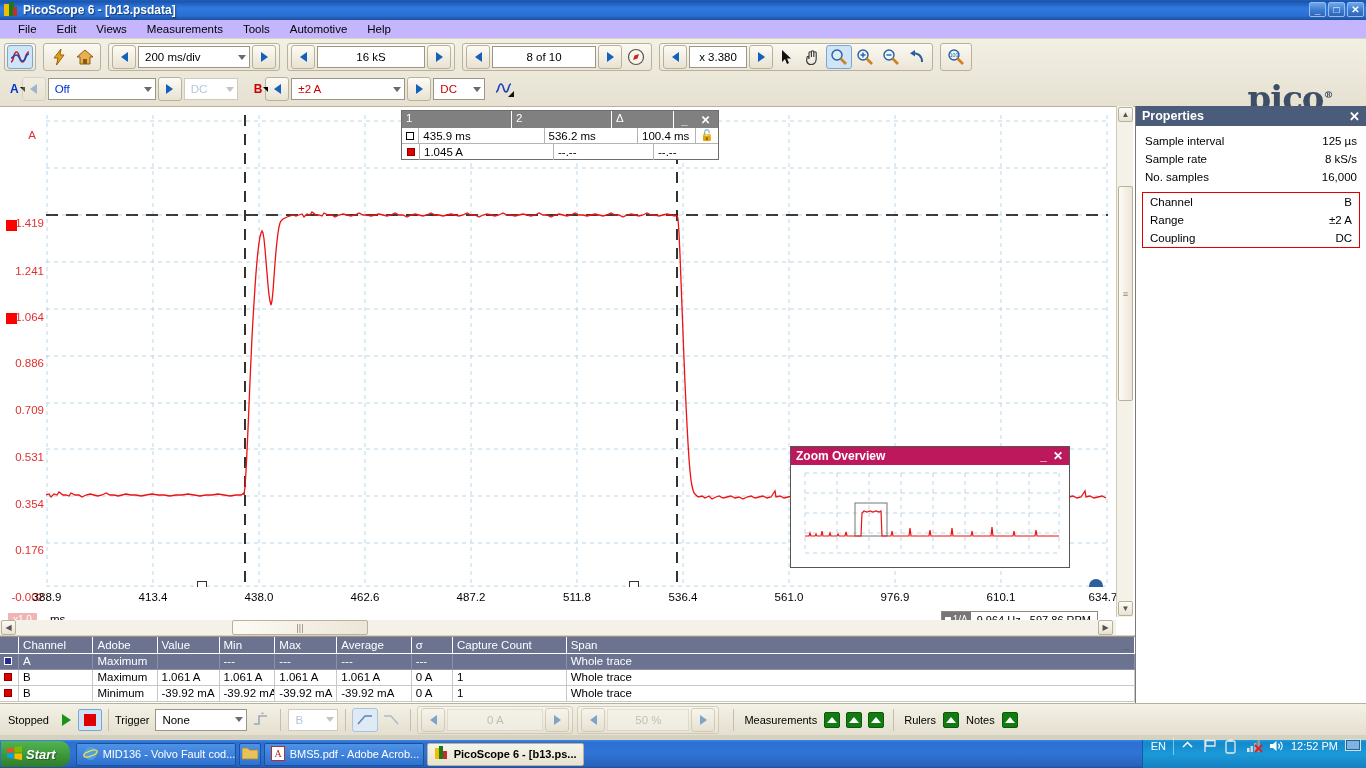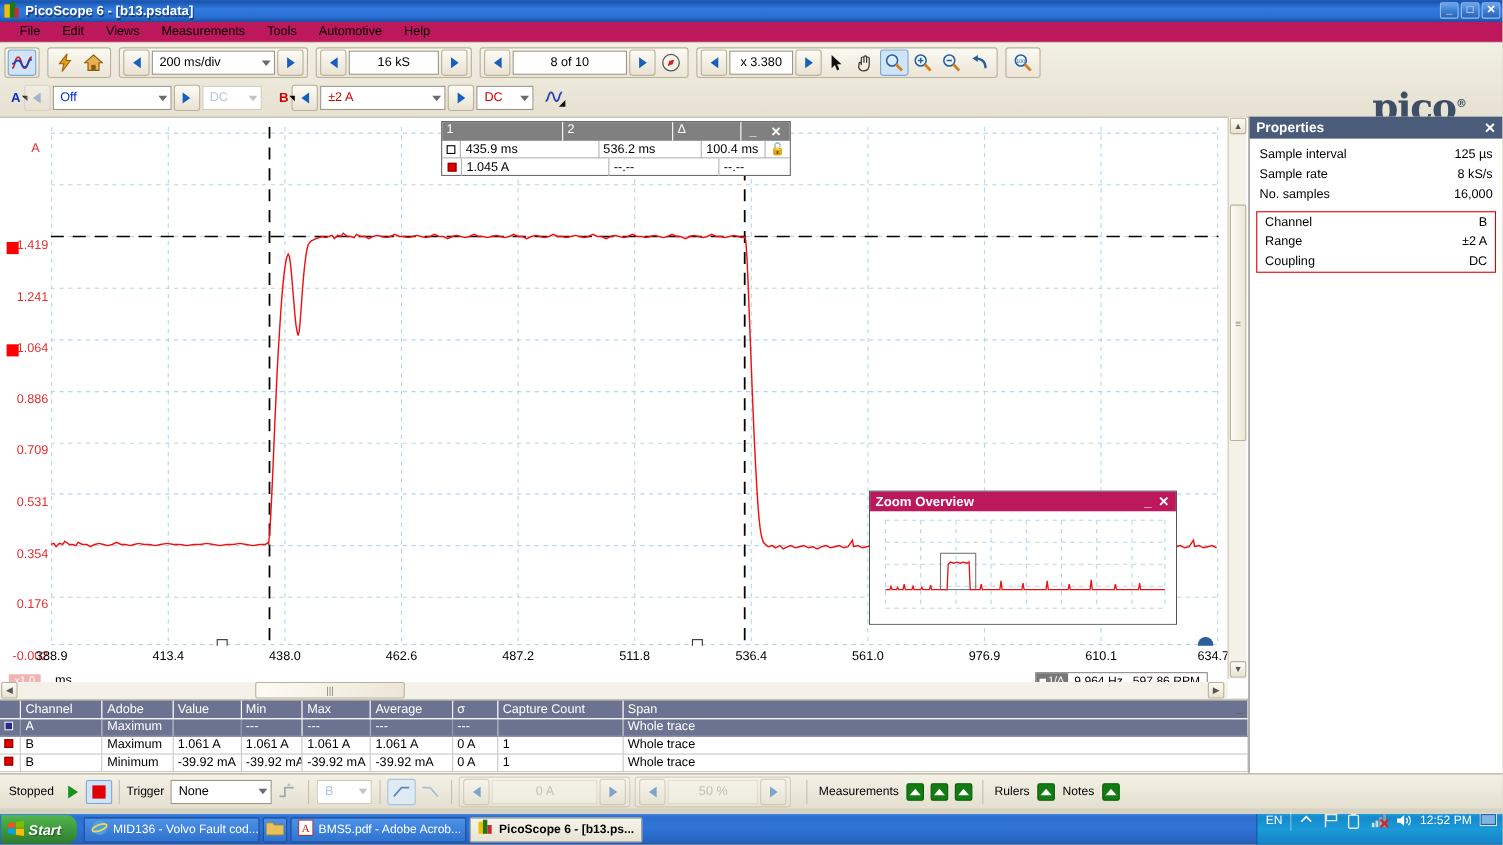--- a/index.html
+++ b/index.html
@@ -31,21 +31,21 @@
     width: 17px; height: 15px;
     background: linear-gradient(to bottom,#6fa7ea,#3f7fd4 50%,#2f63b4);
     border: 1px solid #96bdee; border-radius: 2px;
     display: flex; align-items: center; justify-content: center;
     color: #fff; font-size: 10px; font-weight: bold; line-height: 1;
   }
 
   
   .menubar {
     position: absolute; left: 0; top: 20px; width: 1366px; height: 19px;
-    background: #be185d; display: flex; align-items: center; padding-left: 8px;
+    background: #c4b5fd; display: flex; align-items: center; padding-left: 8px;
     border-bottom: 1px solid #d8d2c2;
   }
   .menu-item { padding: 2px 10px; font-size: 11.5px; color: #000; white-space: nowrap; }
 
   
   .toolbar-area {
     position: absolute; left: 0; top: 39px; width: 1366px; height: 67px;
     background: linear-gradient(to bottom,#f2efe4,#e6e1d1);
   }
   .toolrow { position: absolute; left: 4px; display: flex; align-items: center; height: 28px; }
@@ -325,21 +325,21 @@
           <span class="tri-d"></span>
         </div>
         <div class="arrbtn">
             <span class="tri-r"></span>
           </div>
       </div>
       <div class="grp">
         <div class="arrbtn">
             <span class="tri-l"></span>
           </div>
-        <div class="valbox" style="width:82px">16 kS</div>
+        <div class="valbox" style="width:108px">16 kS</div>
         <div class="arrbtn">
             <span class="tri-r"></span>
           </div>
       </div>
       <div class="grp">
         <div class="arrbtn">
             <span class="tri-l"></span>
           </div>
         <div class="valbox" style="width:104px">8 of 10</div>
         <div class="arrbtn">

